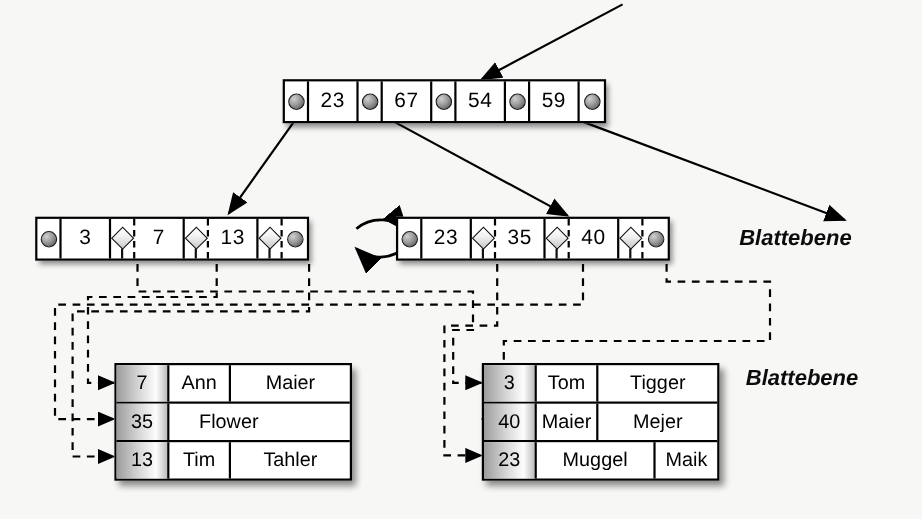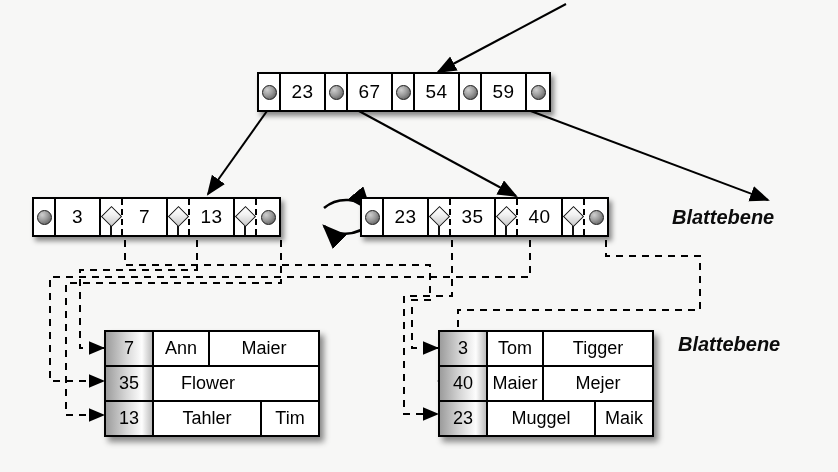--- a/index.html
+++ b/index.html
@@ -230,22 +230,22 @@
       <div class="dcell c-key">7</div>
       <div class="dcell c-first">Ann</div>
       <div class="dcell c-last">Maier</div>
     </div>
     <div class="drow">
       <div class="dcell c-key">35</div>
       <div class="dcell c-last">Flower</div>
     </div>
     <div class="drow">
       <div class="dcell c-key">13</div>
+      <div class="dcell c-first">Tim</div>
       <div class="dcell c-last">Tahler</div>
-      <div class="dcell c-first">Tim</div>
     </div>
   </div>
 
   <div class="dtable" style="left:438px;top:330px;">
     <div class="drow">
       <div class="dcell c-key">3</div>
       <div class="dcell c-first">Tom</div>
       <div class="dcell c-last">Tigger</div>
     </div>
     <div class="drow">

